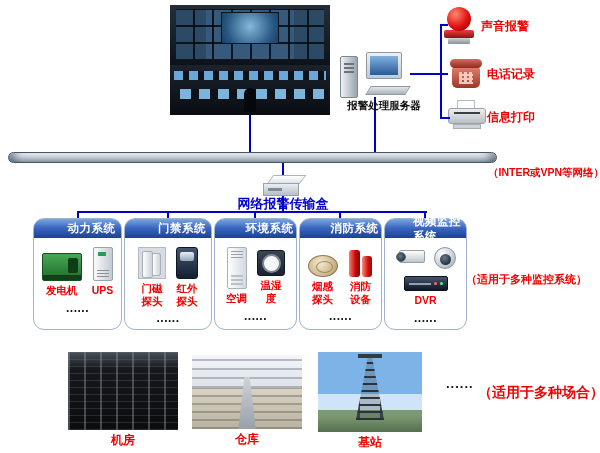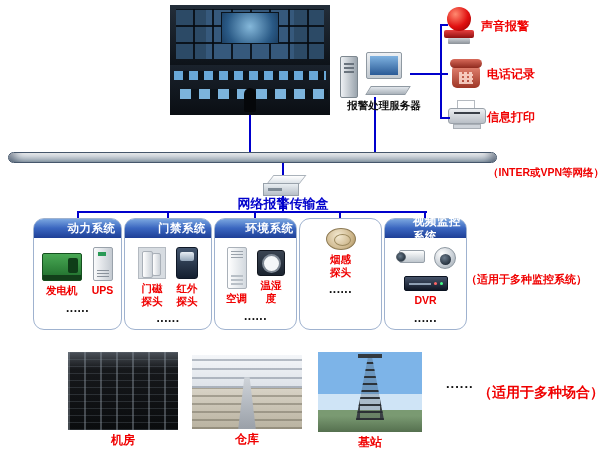--- a/index.html
+++ b/index.html
@@ -306,26 +306,32 @@
           <span class="icon-hygro"></span>
           <span class="item-label">温湿
 度</span>
         </div>
       </div>
       <div class="dots">......</div>
     </div>
   </div>
 
   <div class="sysbox" style="left:299px;width:83px">
+    <div class="sysbox-header">消防系统</div>
     <div class="sysbox-body">
       <div class="item-row">
         <div class="figure">
           <span class="icon-smoke"></span>
           <span class="item-label">烟感
 探头</span>
+        </div>
+        <div class="figure">
+          <span class="icon-fire"></span>
+          <span class="item-label">消防
+设备</span>
         </div>
       </div>
       <div class="dots">......</div>
     </div>
   </div>
 
   <div class="sysbox" style="left:384px;width:83px">
     <div class="sysbox-header">视频监控系统</div>
     <div class="sysbox-body">
       <div class="item-row cams">

